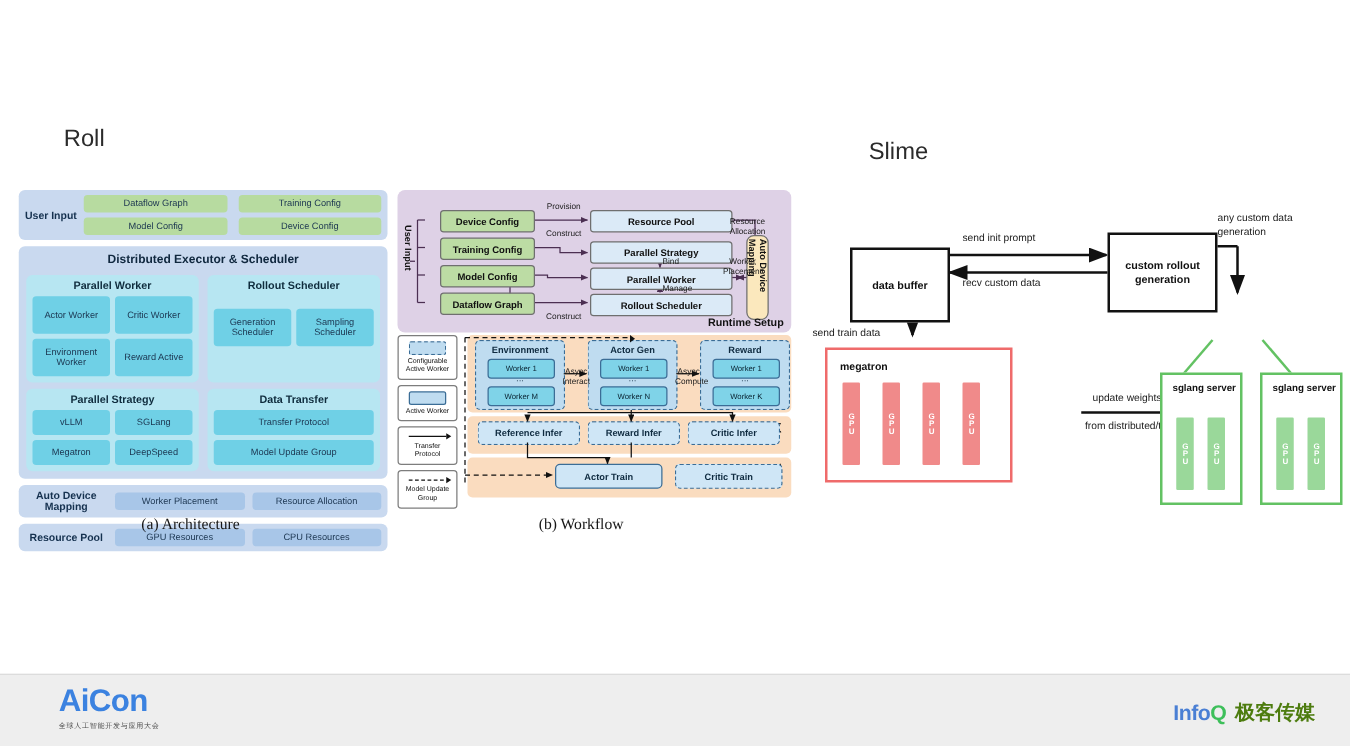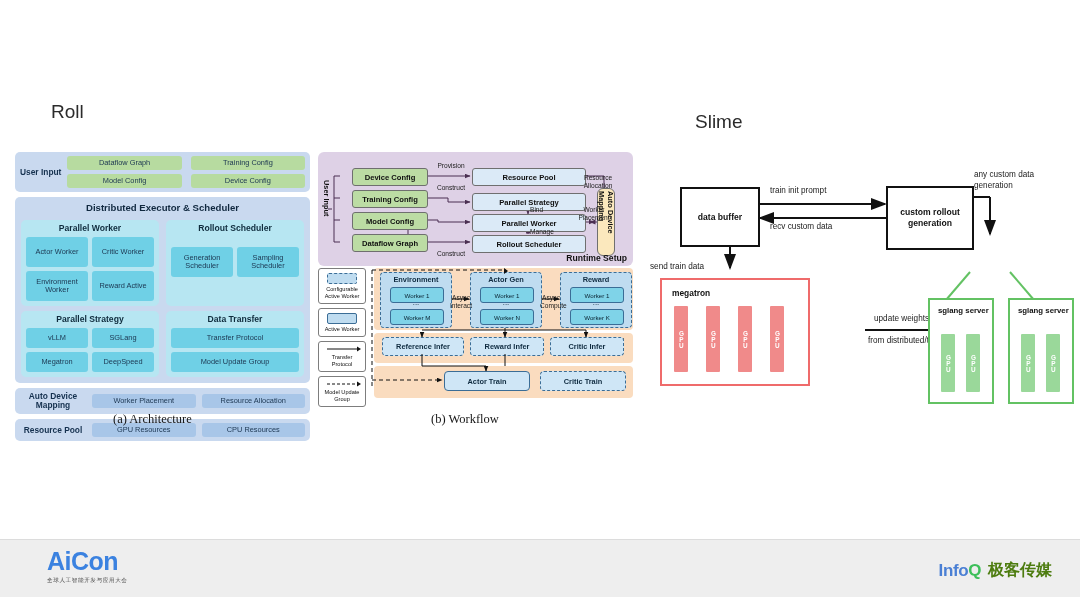--- a/index.html
+++ b/index.html
@@ -371,24 +371,24 @@
         <path d="M322,61 L296,61" marker-end="url(#sar)"></path>
         <path d="M322,47 L322,61"></path>
         <path d="M215,180 L300,180" marker-end="url(#sar)"></path>
       </g>
       <g stroke="#63c263" stroke-width="2" fill="none">
         <path d="M320,122 L296,150"></path>
         <path d="M360,122 L384,150"></path>
       </g>
     </svg>
 
-    <div class="sbox black" style="left:30px;top:37px;width:76px;height:56px;">data buffer</div>
+    <div class="sbox black" style="left:30px;top:48px;width:76px;height:56px;">data buffer</div>
     <div class="sbox black" style="left:236px;top:36px;width:84px;height:60px;">custom rollout generation</div>
 
-    <div class="slabel" style="left:120px;top:36px;">train init prompt</div>
+    <div class="slabel" style="left:120px;top:36px;">send init prompt</div>
     <div class="slabel" style="left:120px;top:72px;">recv custom data</div>
     <div class="slabel" style="left:324px;top:20px;width:84px;">any custom data generation</div>
     <div class="slabel" style="left:0px;top:112px;">send train data</div>
     <div class="slabel" style="left:224px;top:164px;">update weights</div>
     <div class="slabel" style="left:218px;top:186px;">from distributed/tensor</div>
 
     <div class="sbox red" style="left:10px;top:128px;width:146px;height:104px;background:#fff;"></div>
     <div class="mlabel" style="left:22px;top:138px;">megatron</div>
     <div class="gpu red" style="left:24px;top:156px;width:14px;height:66px;">
         <span>GPU</span>

